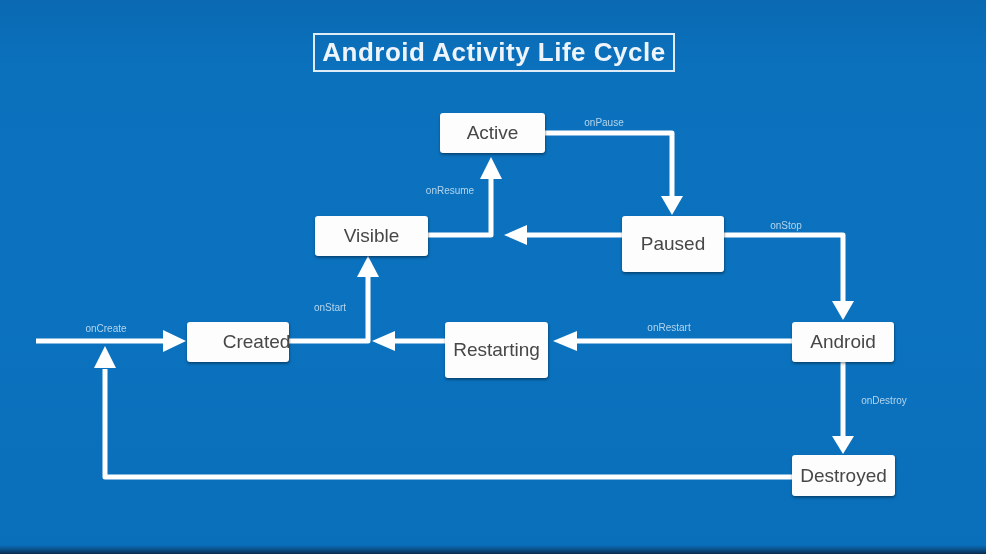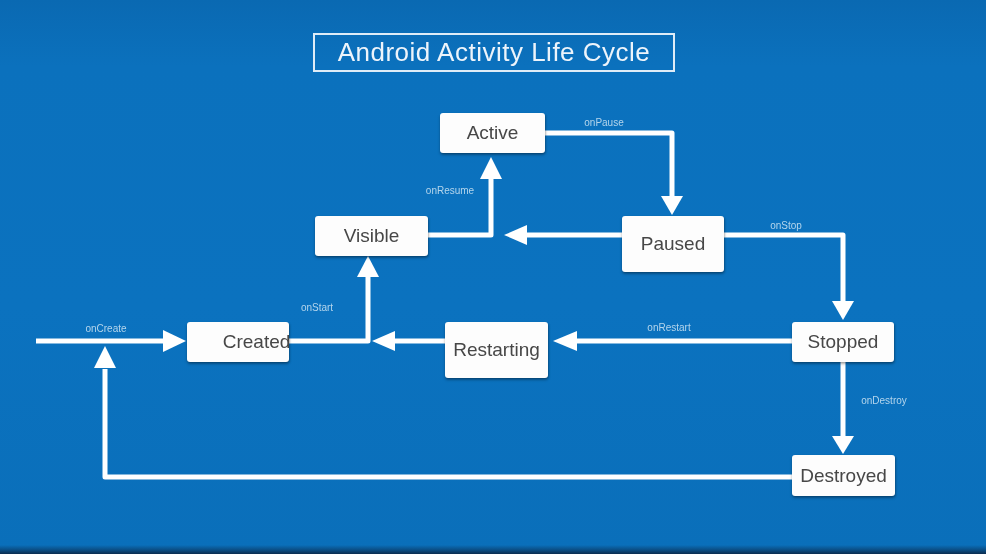--- a/index.html
+++ b/index.html
@@ -22,21 +22,21 @@
     position: absolute; left: 0; bottom: 0; width: 100%; height: 9px;
     background: linear-gradient(0deg, #0b2c4e 0%, rgba(11,44,78,0.55) 40%, rgba(11,44,78,0) 100%);
   }
   .title-box {
     position: absolute; left: 313px; top: 33px; width: 362px; height: 39px;
     border: 2px solid #dfecf7;
     display: flex; align-items: center; justify-content: center;
     box-sizing: border-box;
   }
   .title-text {
-    color: #edf4fb; font-size: 26px; letter-spacing: 0.5px; white-space: nowrap;
+    color: #edf4fb; font-size: 26px; letter-spacing: 0.5px; white-space: nowrap; font-weight: bold;
   }
   .arrows { position: absolute; left: 0; top: 0; }
   .node {
     position: absolute;
     background: #fdfdfd;
     border-radius: 3px;
     box-shadow: 0 2px 3px rgba(0,0,0,0.28), 1px 1px 2px rgba(0,0,0,0.18);
     display: flex; align-items: center; justify-content: center;
     color: #474747; font-size: 19px;
     box-sizing: border-box;
@@ -84,23 +84,23 @@
       <polygon points="832,436 843,454 854,436"></polygon>
       <polygon points="94,368 105,346 116,368"></polygon>
     </g>
   </svg>
 
   <div class="node" style="left:440px; top:113px; width:105px; height:40px;">Active</div>
   <div class="node" style="left:315px; top:216px; width:113px; height:40px;">Visible</div>
   <div class="node" style="left:622px; top:216px; width:102px; height:56px;">Paused</div>
   <div class="node" style="left:187px; top:322px; width:102px; height:40px;padding-left:37px;">Created</div>
   <div class="node" style="left:445px; top:322px; width:103px; height:56px;">Restarting</div>
-  <div class="node" style="left:792px; top:322px; width:102px; height:40px;">Stopped</div>
+  <div class="node" style="left:792px; top:322px; width:102px; height:40px;">Android</div>
   <div class="node" style="left:792px; top:455px; width:103px; height:41px;">Destroyed</div>
 
   <div class="edge-label" style="left:106px; top:328px;">onCreate</div>
-  <div class="edge-label" style="left:317px; top:307px;">onStart</div>
+  <div class="edge-label" style="left:330px; top:307px;">onStart</div>
   <div class="edge-label" style="left:450px; top:190px;">onResume</div>
   <div class="edge-label" style="left:604px; top:122px;">onPause</div>
   <div class="edge-label" style="left:786px; top:225px;text-align:right;">onStop</div>
   <div class="edge-label" style="left:669px; top:327px;">onRestart</div>
   <div class="edge-label" style="left:884px; top:400px;">onDestroy</div>
 </div>
 
 </body></html>

